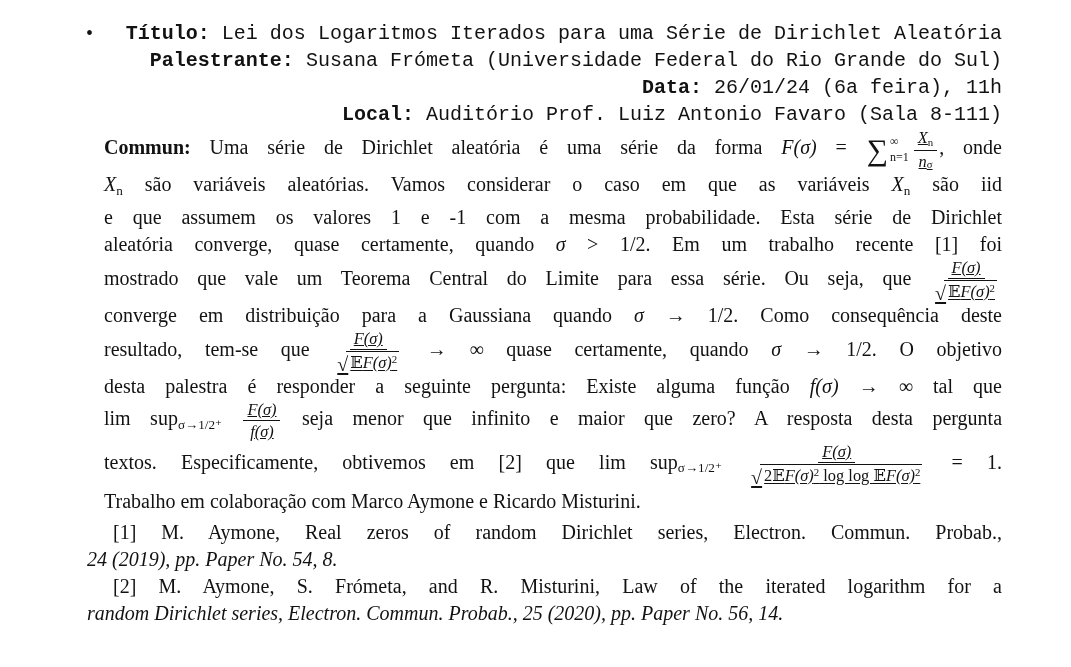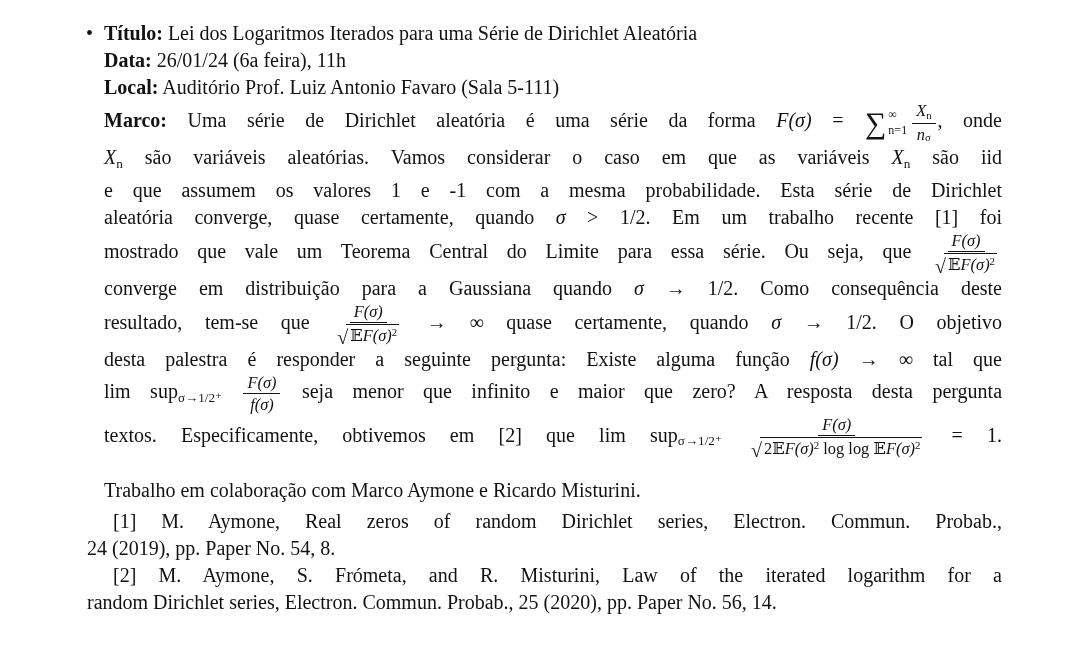--- a/index.html
+++ b/index.html
@@ -7,44 +7,44 @@
     width: 1071px; height: 667px;
     background: #ffffff;
     color: #121212;
     font-family: "Liberation Serif", "DejaVu Serif", "DejaVu Sans", serif;
     font-size: 20px;
     overflow: hidden;
   }
   .doc { padding-top: 20px; }
   .item { margin-left: 104px; width: 898px; position: relative; }
   .bullet { position: absolute; left: -18px; top: 0; line-height: 27px; }
-  .field { line-height: 27px; text-align: left; }
+  .field { line-height: 27px; text-align: right; font-family: Liberation Mono, monospace; }
   .lbl { font-weight: bold; }
   .bold { font-weight: bold; }
   .pline {
     line-height: 27px;
     text-align: justify;
     text-align-last: justify;
   }
   .pline.nj { text-align-last: left; }
-  .closing { margin-top: 18px; }
+  .closing { margin-top: 2px; }
   .refs { margin-left: 87px; width: 915px; margin-top: 4px; }
   .rline { line-height: 27px; text-align: justify; text-align-last: justify; }
-  .rline.nj { text-align-last: left; }
+  .rline.nj { text-align-last: left; font-style: italic; }
   .rline.ind { padding-left: 26px; font-family: Liberation Serif, serif; }
   .rhead { line-height: 27px; padding-left: 26px; }
 
   
   .mi { font-style: italic; }
   .msub { font-size: 0.66em; vertical-align: -0.28em; letter-spacing: 0; }
   .msup { font-size: 0.66em; vertical-align: 0.5em; }
   .frac {
     display: inline-flex; flex-direction: column; align-items: center;
     vertical-align: middle; text-align: center;
-    font-size: 0.82em; line-height: 1.18; margin: 0 2px;
+    font-size: 0.82em; line-height: 1.18; margin: 0 2px; text-decoration: underline;
   }
   .frac .num { padding: 0 4px 1px; border-bottom: 1.4px solid #121212; }
   .frac .den { padding: 1px 3px 0; display: inline-flex; align-items: flex-end; }
   .sqrt { display: inline-flex; align-items: stretch; }
   .sqrt .rad { font-size: 1.22em; line-height: 1; align-self: flex-end; margin-right: -2px; transform: translateY(1px); }
   .sqrt .rcd { border-top: 1.4px solid #121212; padding: 1px 2px 0 4px; }
   .sum { display: inline-flex; align-items: center; vertical-align: middle; margin: 0 3px 0 1px; }
   .sum .op { font-size: 1.5em; line-height: 1; }
   .sum .lims { display: inline-flex; flex-direction: column; align-items: flex-start; font-size: 0.6em; line-height: 1.3; margin-left: 2px; }
 </style>
@@ -53,28 +53,31 @@
 
 <div class="doc">
 
   <div class="item">
     <span class="bullet">•</span>
 
     <div class="field">
       <span class="lbl">Título:</span><span> Lei dos Logaritmos Iterados para uma Série de Dirichlet Aleatória</span>
     </div>
     <div class="field">
+      <span class="lbl">Palestrante:</span><span> Susana Frómeta (Universidade Federal do Rio Grande do Sul)</span>
+    </div>
+    <div class="field">
       <span class="lbl">Data:</span><span> 26/01/24 (6a feira), 11h</span>
     </div>
     <div class="field">
-      <span class="lbl">Local:</span><span> Auditório Prof. Luiz Antonio Favaro (Sala 5-111)</span>
+      <span class="lbl">Local:</span><span> Auditório Prof. Luiz Antonio Favaro (Sala 8-111)</span>
     </div>
 
     <div id="resumo">
-        <div class="pline"><span class="bold">Marco:</span> Uma série de Dirichlet aleatória é uma série da forma <span class="mi">F(σ)</span> = <span class="sum">
+        <div class="pline"><span class="bold">Commun:</span> Uma série de Dirichlet aleatória é uma série da forma <span class="mi">F(σ)</span> = <span class="sum">
             <span class="op">∑</span>
             <span class="lims">
               <span class="lt">∞</span>
               <span class="lb">n=1</span>
             </span>
           </span><span class="frac">
             <span class="num"><span class="mi">X</span><span class="msub">n</span></span>
             <span class="den">
               <span class="mi">n</span>
               <span class="msup">σ</span>

